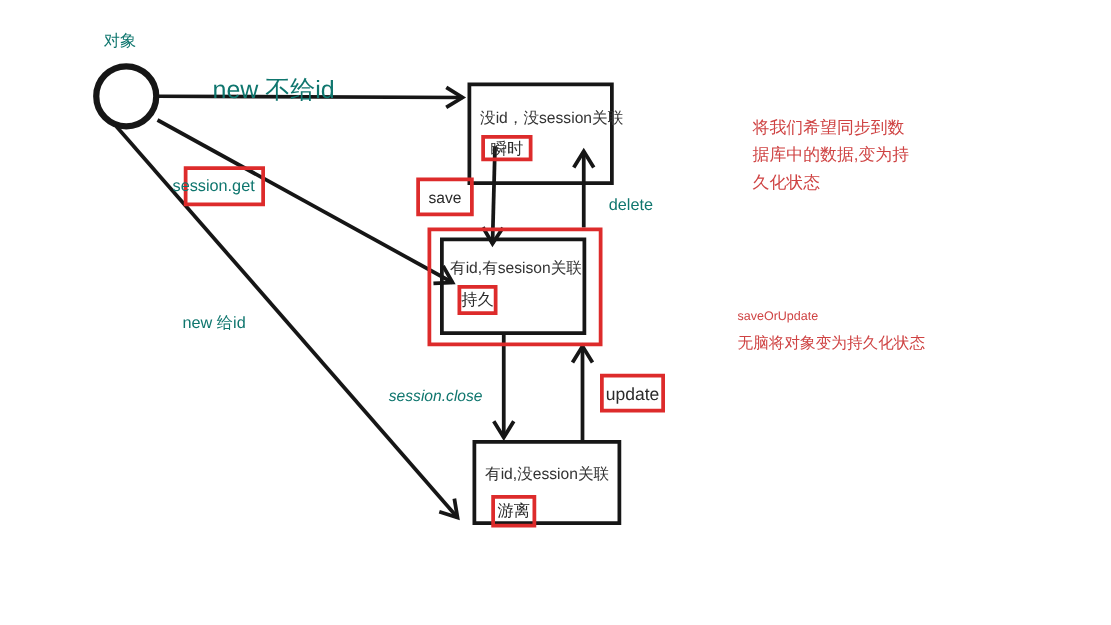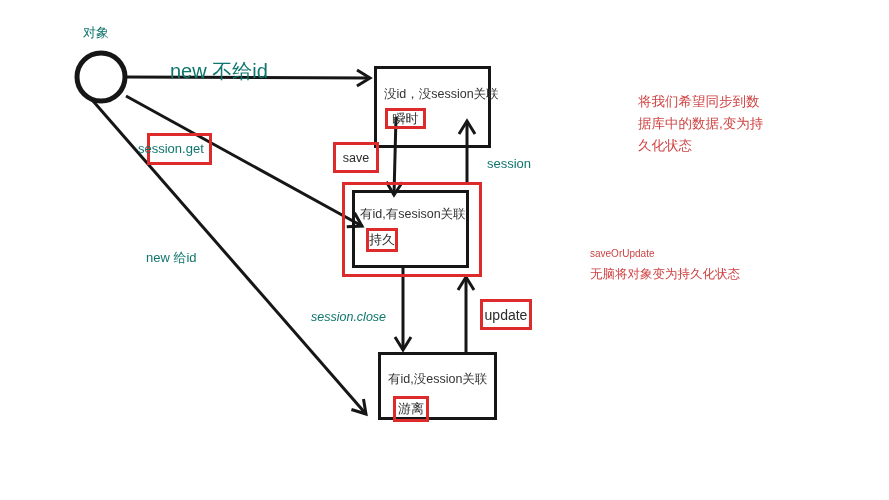--- a/index.html
+++ b/index.html
@@ -67,27 +67,27 @@
 
   <div class="lbl" style="left:170px;top:58px;font-size:20px;">new 不给id</div>
 
   <div class="labelbox" style="left:147px;top:133px;width:65px;height:32px;"></div>
   <div class="lbl" style="left:138px;top:141px;font-size:13px;">session.get</div>
 
   <div class="lbl" style="left:146px;top:249px;font-size:13px;">new 给id</div>
 
   <div class="labelbox" style="left:333px;top:142px;width:46px;height:31px;">save</div>
 
-  <div class="lbl" style="left:487px;top:156px;font-size:13px;">session</div>
+  <div class="lbl" style="left:487px;top:156px;font-size:13px;">delete</div>
 
   <div class="lbl" style="left:311px;top:310px;font-size:12.5px;font-style:italic;">session.close</div>
 
   <div class="labelbox" style="left:480px;top:299px;width:52px;height:31px;font-size:14px;">update</div>
 
-  <div class="rednote" style="left:638px;top:91px;">
+  <div class="rednote" style="left:602px;top:91px;">
     <div>将我们希望同步到数</div>
     <div>据库中的数据,变为持</div>
     <div>久化状态</div>
   </div>
 
   <div class="rednote" style="left:590px;top:244px;line-height:20px;">
     <div style="font-size:10px;">saveOrUpdate</div>
     <div style="font-size:12.5px;">无脑将对象变为持久化状态</div>
   </div>
 

